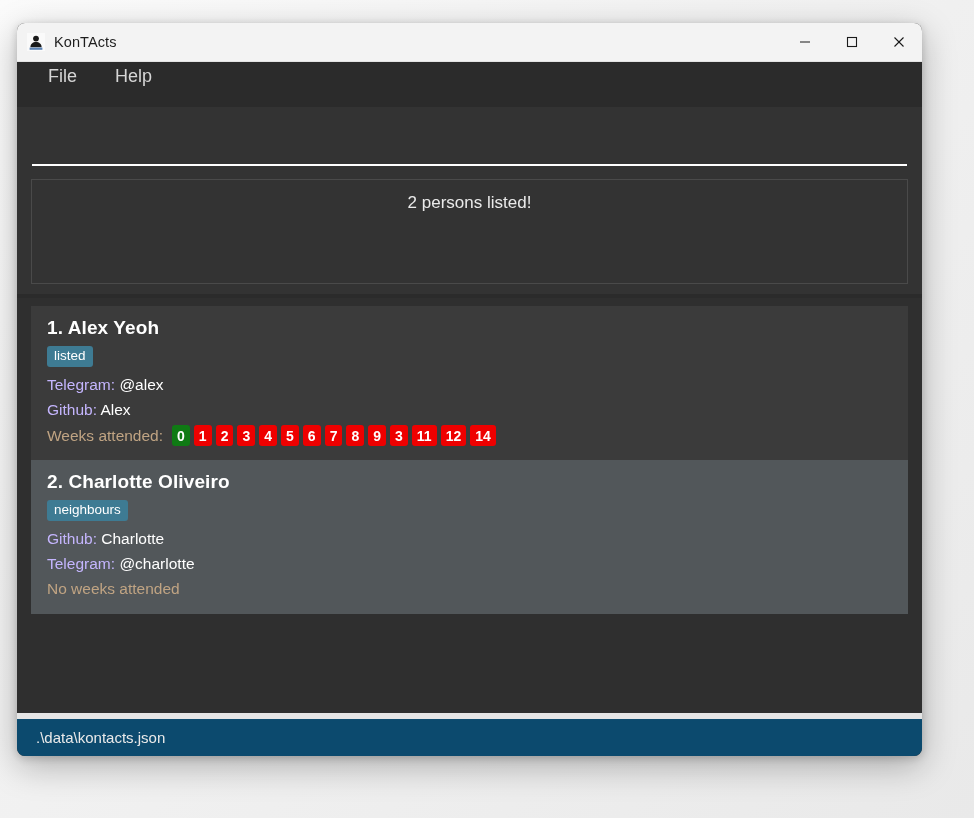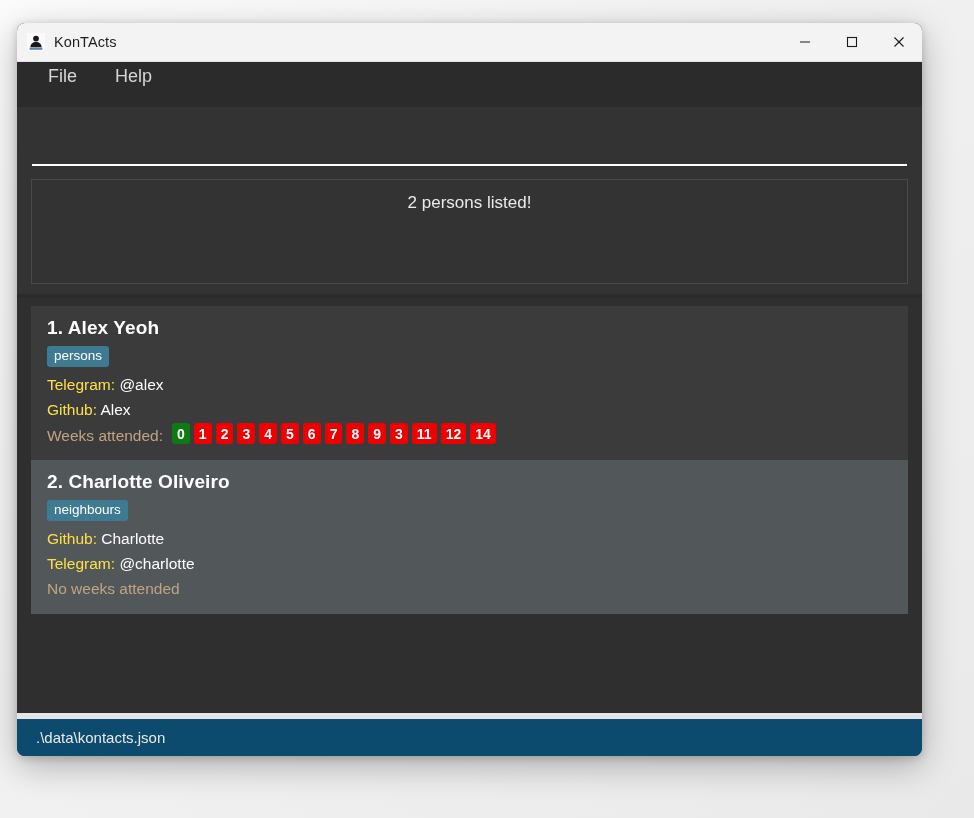--- a/index.html
+++ b/index.html
@@ -191,27 +191,28 @@
     border-radius: 3px;
     line-height: 1.2;
   }
   .field-line {
     font-size: 15.5px;
     line-height: 1.62;
     color: #ffffff;
     white-space: nowrap;
   }
   .field-label {
-    color: #fde047;
+    color: #c4b5fd;
   }
   .field-value {
     color: #ffffff;
   }
   .weeks-row {
     display: flex;
+    align-items: center;
     gap: 0;
     line-height: 1.62;
     margin-top: 1px;
   }
   .weeks-label {
     font-size: 15.5px;
     color: #c0a483;
     margin-right: 9px;
     white-space: nowrap;
   }
@@ -311,21 +312,21 @@
     </div>
   </div>
 
   <div class="list-divider"></div>
 
   <div class="list-panel">
     <div id="person-list">
         <div class="person-card">
           <div class="person-name">1. Alex Yeoh</div>
           <div class="tag-row">
-            <span class="tag">persons</span>
+            <span class="tag">listed</span>
           </div>
           <div class="field-line"><span class="field-label">Telegram:</span> <span class="field-value">@alex</span></div>
           <div class="field-line"><span class="field-label">Github:</span> <span class="field-value">Alex</span></div>
           <div class="weeks-row">
             <span class="weeks-label">Weeks attended:</span>
             <span class="week-badges">
               <span class="week-badge attended">0</span>
               <span class="week-badge missed">1</span>
               <span class="week-badge missed">2</span>
               <span class="week-badge missed">3</span>

